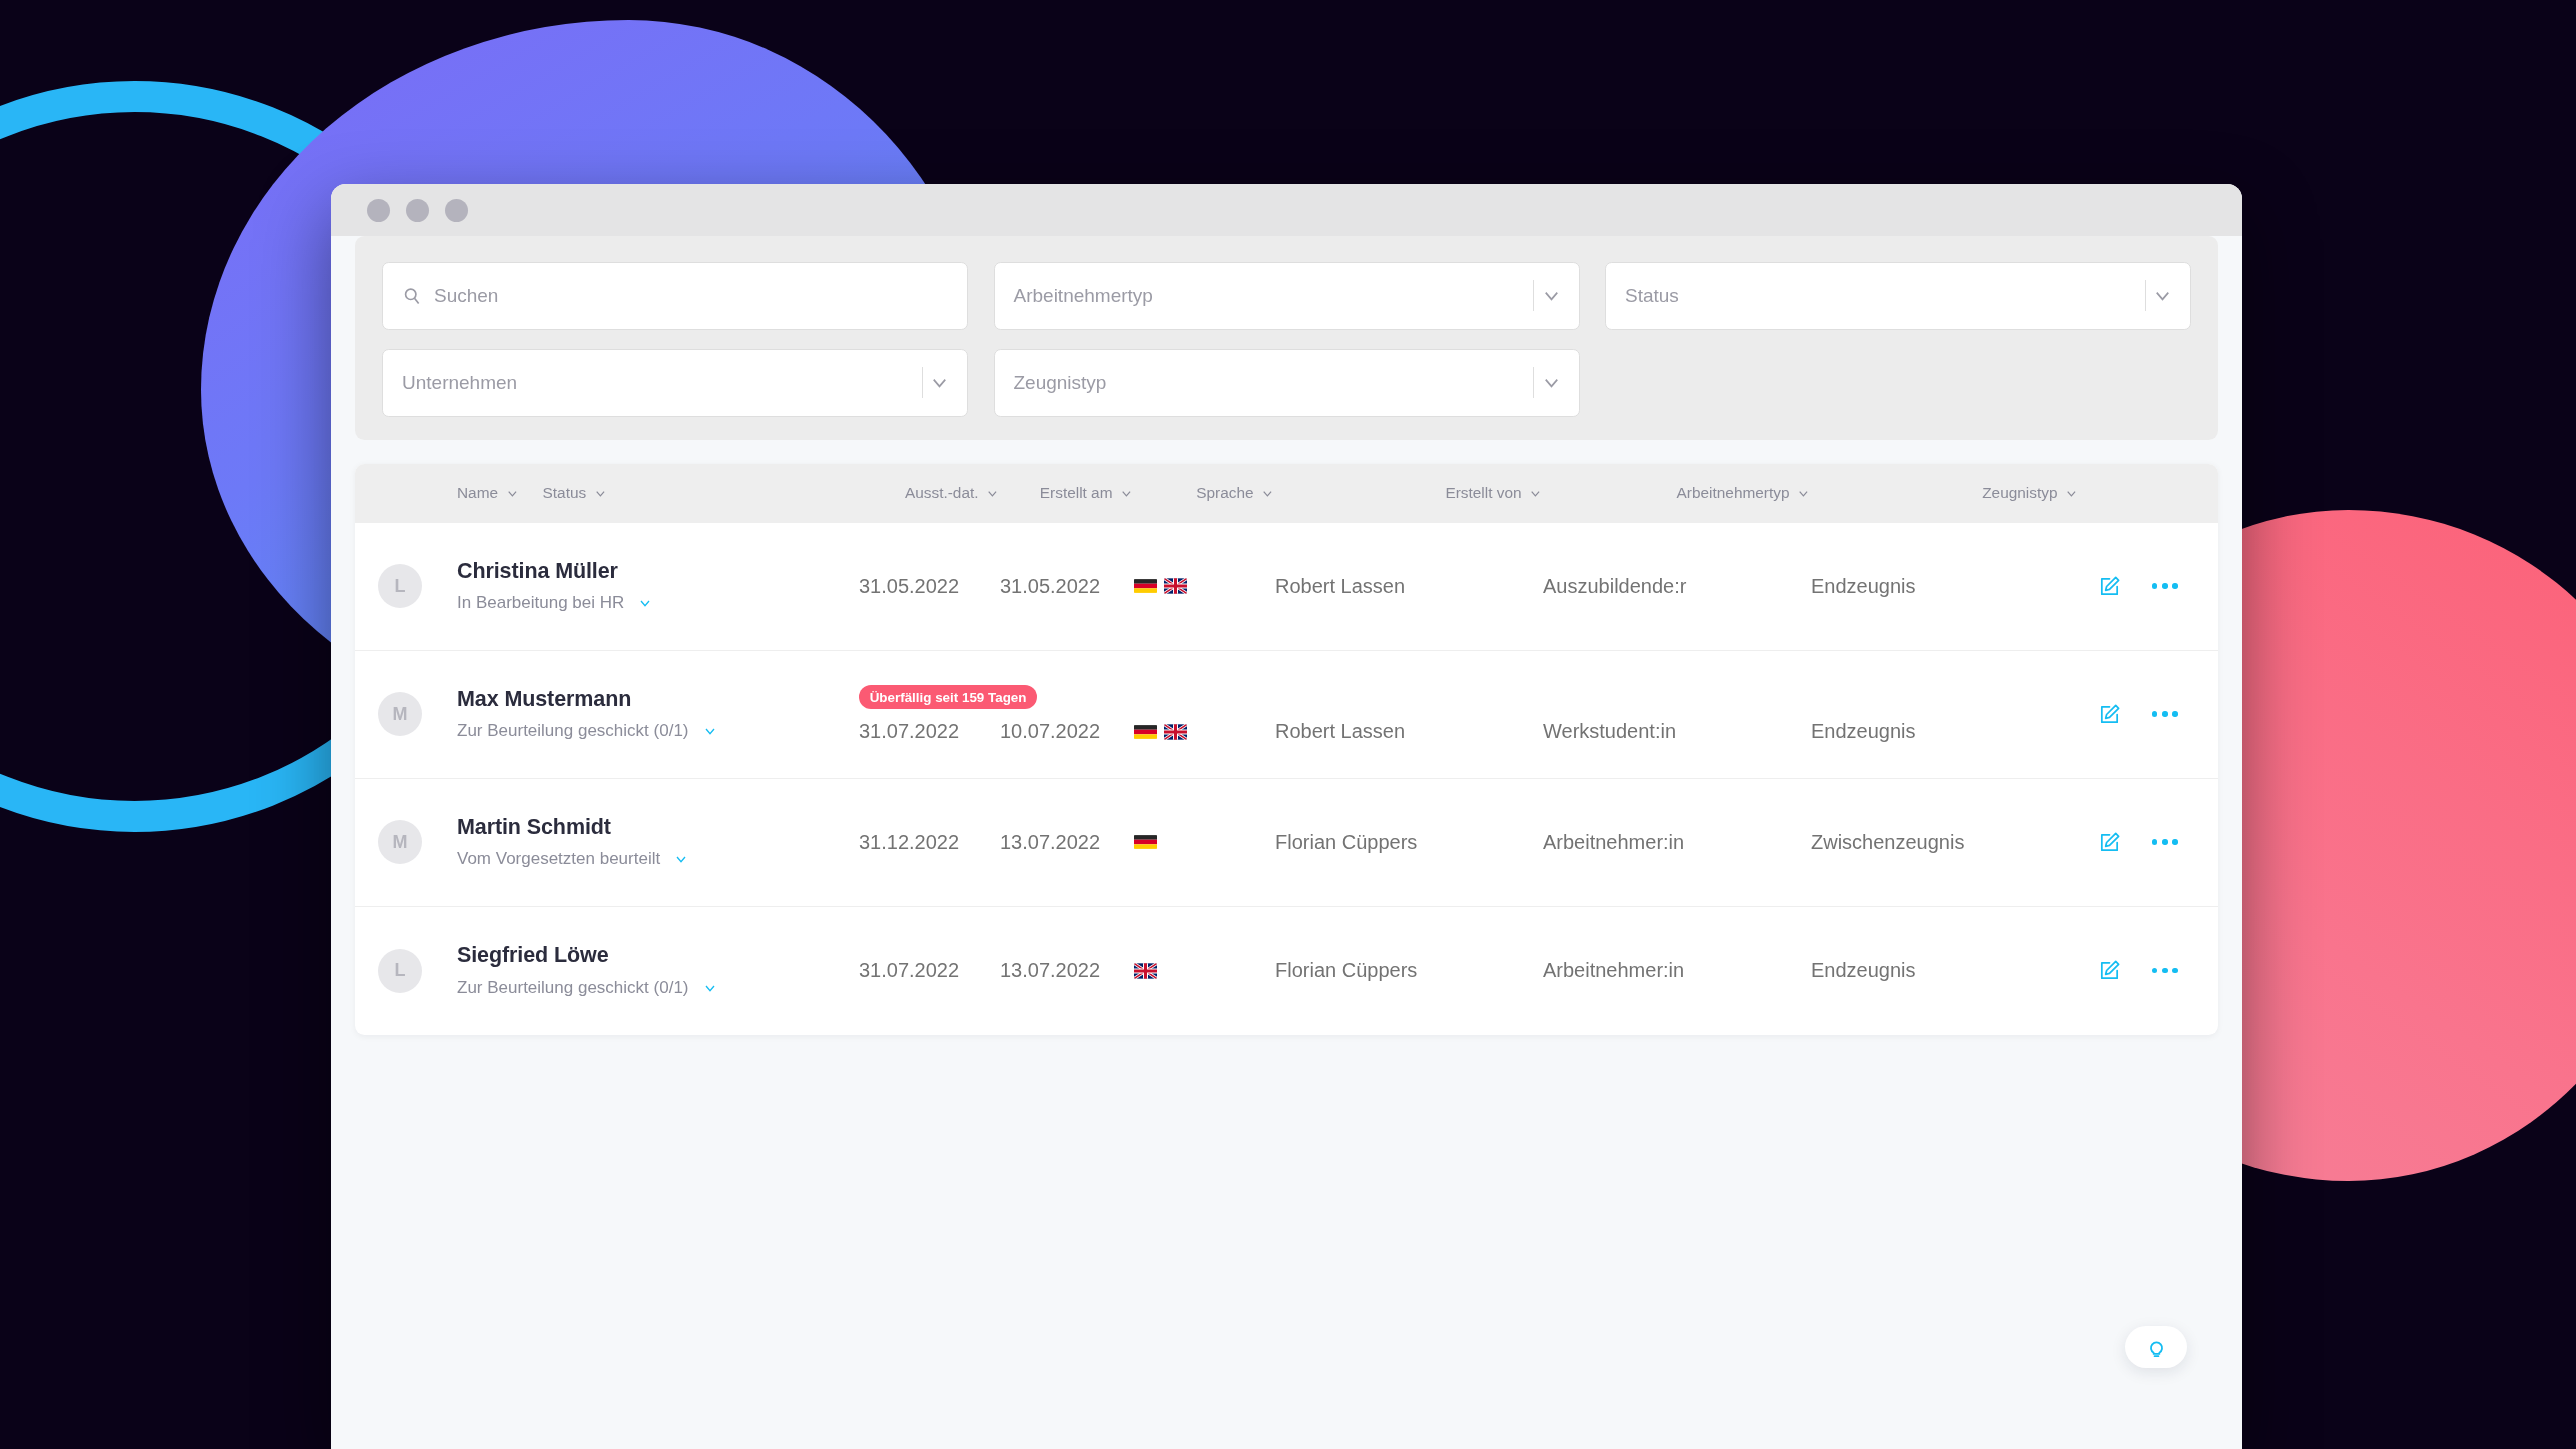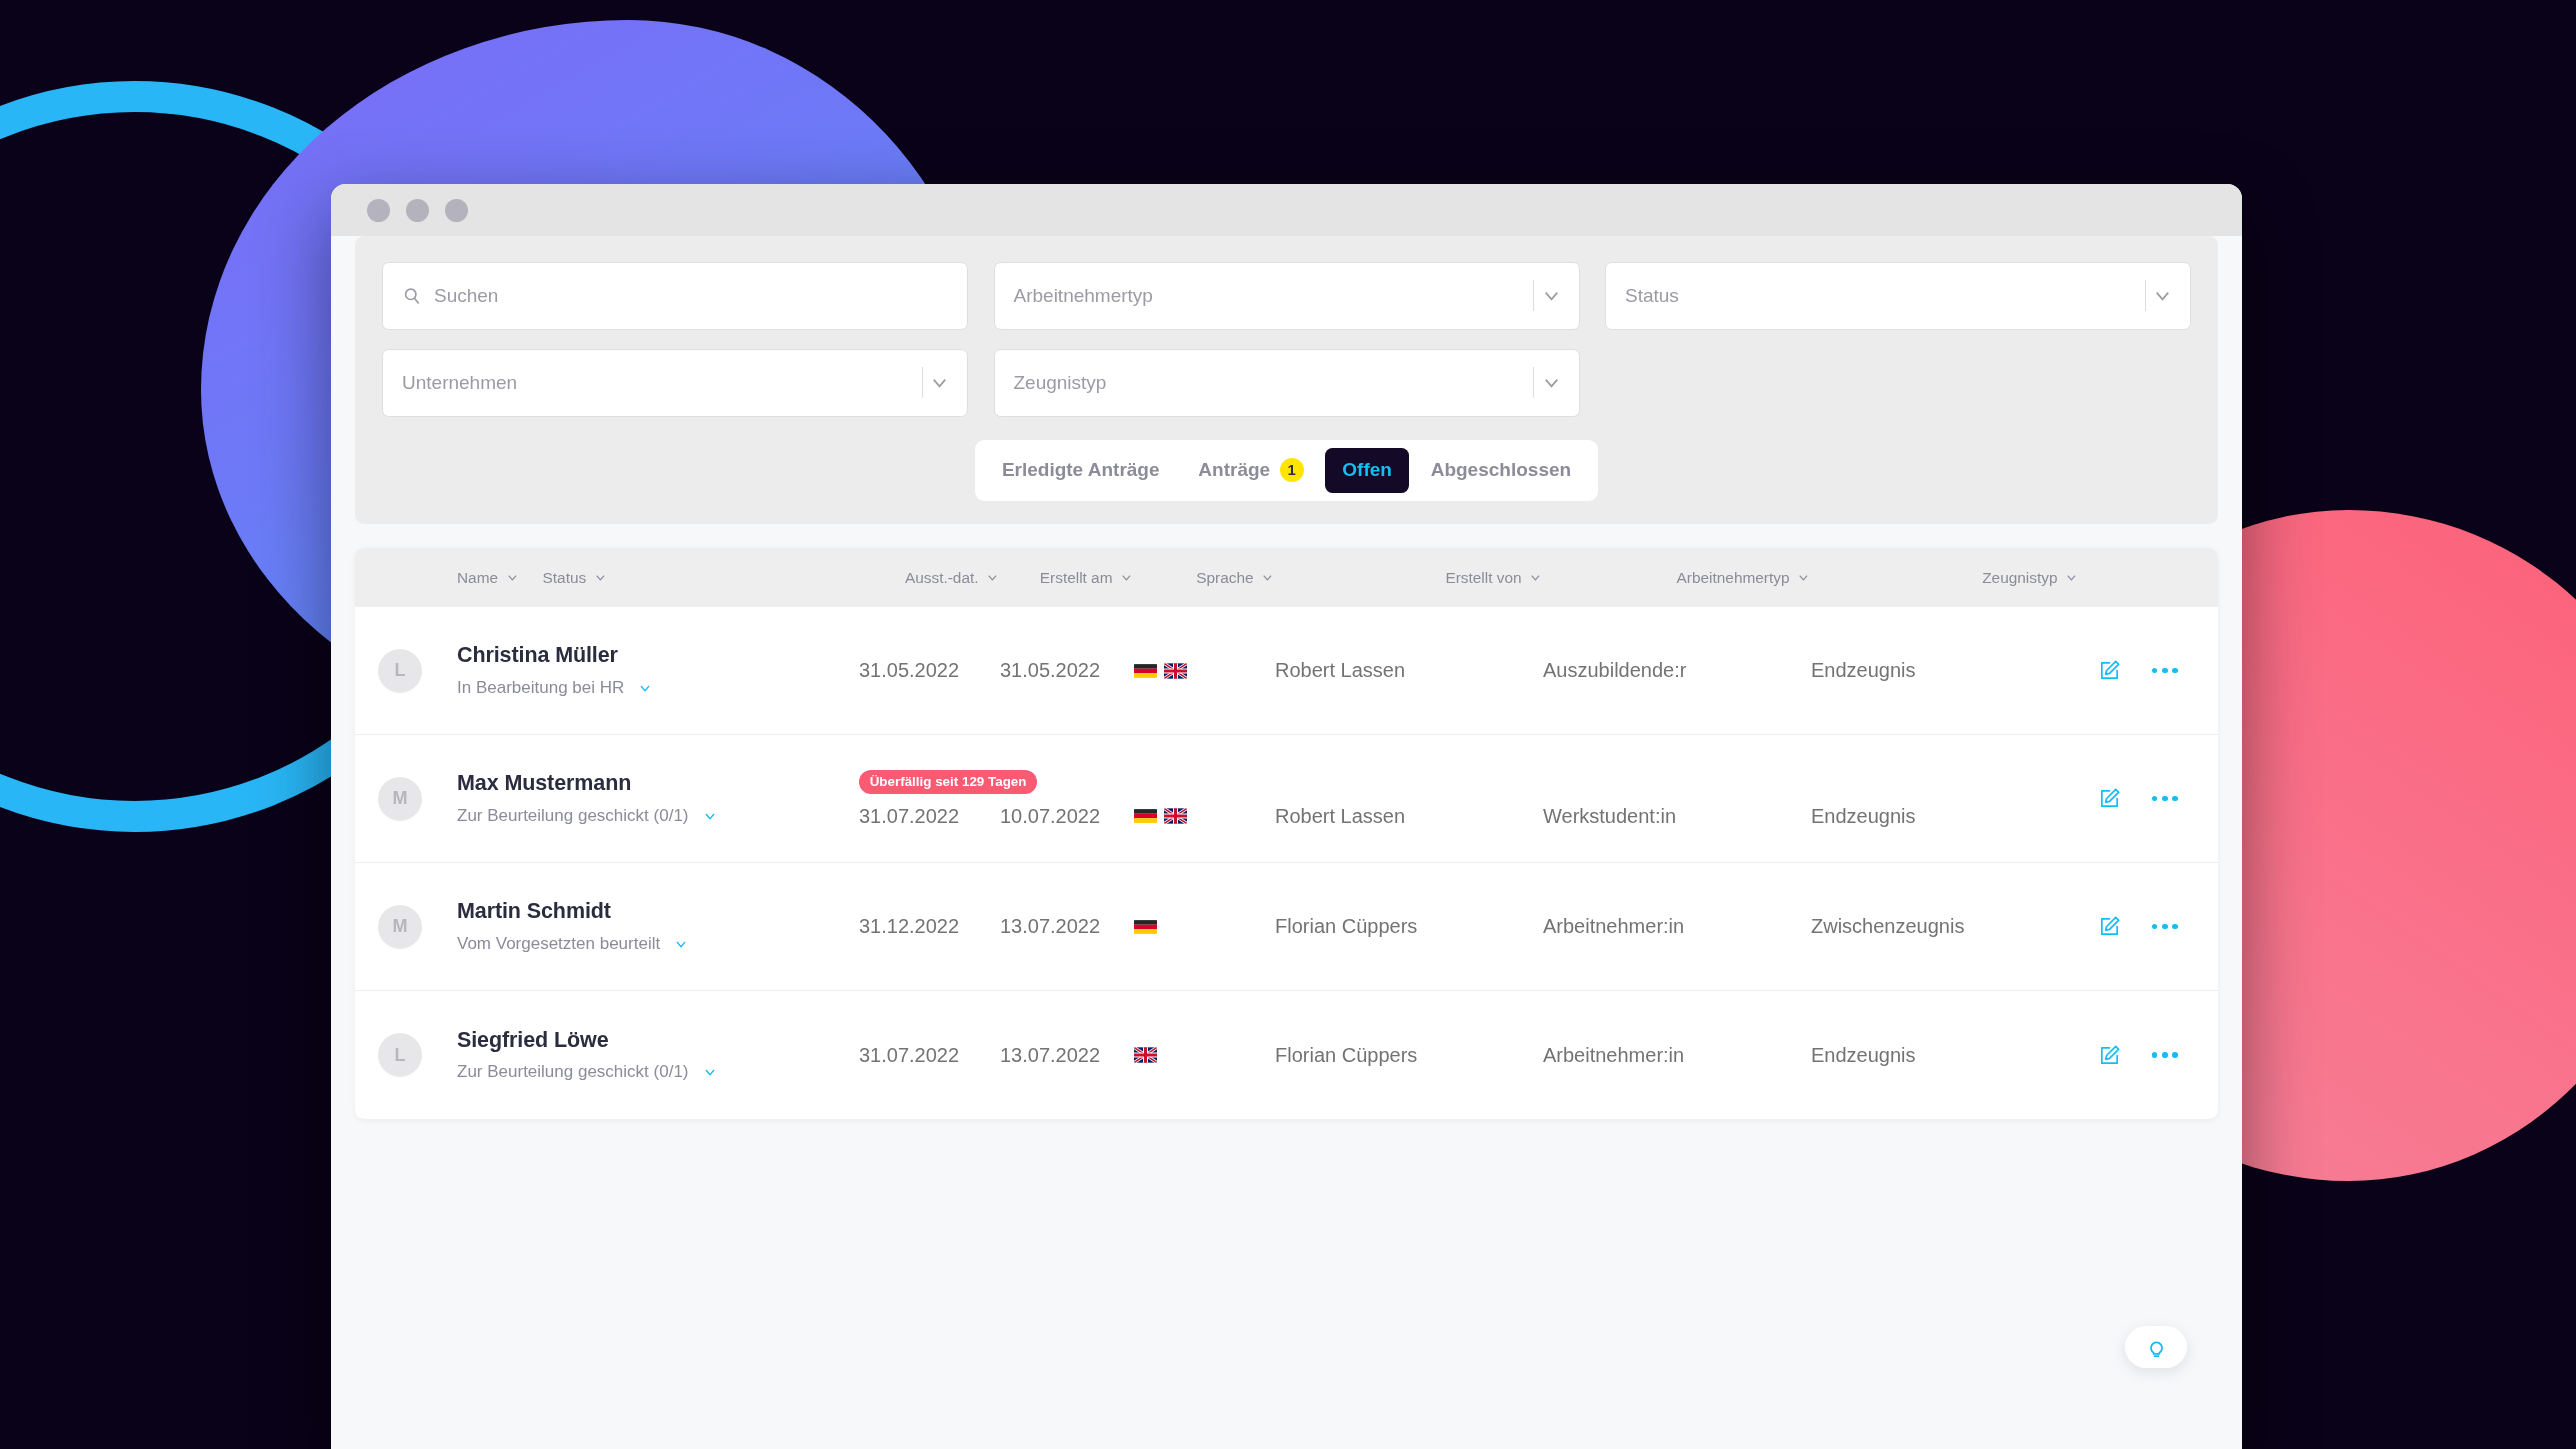--- a/index.html
+++ b/index.html
@@ -231,37 +231,20 @@
             <span class="caret-wrap">
               <span class="divider-v"></span>
               <svg class="caret" viewBox="0 0 24 24" fill="none" stroke="#9b9ba5" stroke-width="1.8">
                   <polyline points="6,9 12,16 18,9"></polyline>
                 </svg>
             </span>
           </div>
 
         </div>
 
-        <div class="tabs-row">
-          <div class="tabs">
-            <button class="tab">
-              <span>Erledigte Anträge</span>
-            </button>
-            <button class="tab">
-              <span>Anträge</span>
-              <span class="tab-count">1</span>
-            </button>
-            <button class="tab active">
-              <span>Offen</span>
-            </button>
-            <button class="tab">
-              <span>Abgeschlossen</span>
-            </button>
-          </div>
-        </div>
       </div>
 
       <div class="table-card">
 
         <div class="thead">
           <div></div>
           <div class="th-name-status">
             <span class="th">
               <span>Name</span>
               <svg class="th-chev" viewBox="0 0 24 24" fill="none" stroke="#8b8c99" stroke-width="2">
@@ -380,21 +363,21 @@
               <div class="name-cell">
                 <div class="person-name">Max Mustermann</div>
                 <div class="status-line">
                   <span class="status-text">Zur Beurteilung geschickt (0/1)</span>
                   <svg class="status-chev" viewBox="0 0 24 24" fill="none" stroke="#14bdf2" stroke-width="2">
                     <polyline points="6,9 12,16 18,9"></polyline>
                   </svg>
                 </div>
               </div>
               <div class="cell-stack">
-                <span class="overdue">Überfällig seit 129 Tagen</span>
+                <span class="overdue">Überfällig seit 159 Tagen</span>
                 <span class="cell">31.07.2022</span>
               </div>
               <div class="cell-stack">
                 <span class="overdue" style="visibility:hidden">&nbsp;</span>
                 <span class="cell">10.07.2022</span>
               </div>
               <div class="cell-stack">
                 <span class="overdue" style="visibility:hidden">&nbsp;</span>
                 <span class="flags">
                   <span>

